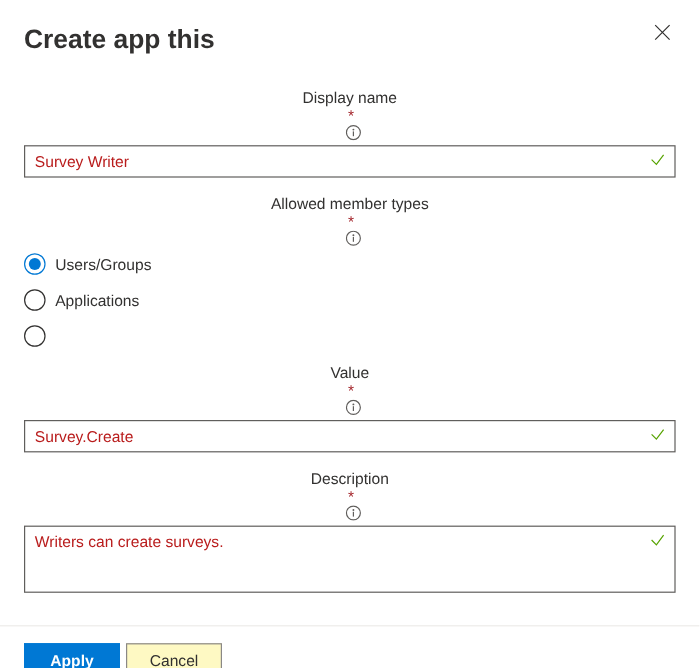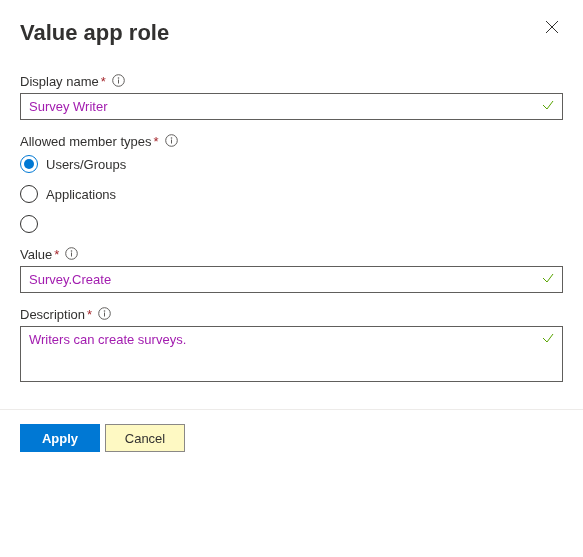--- a/index.html
+++ b/index.html
@@ -9,32 +9,32 @@
     font-size: 13px;
     color: #323130;
     background: #fff;
     width: 583px;
   }
   .pane { padding: 16px 20px 0 20px; }
   .header { display: flex; align-items: flex-start; justify-content: space-between; }
   .title { font-size: 22px; font-weight: 600; color: #323130; margin: 4px 0 28px 0; }
   .close { cursor: pointer; padding: 4px; }
   .field { margin-bottom: 14px; }
-  .label-row { display: flex; align-items: flex-start; margin-bottom: 4px; }
+  .label-row { display: flex; align-items: center; margin-bottom: 4px; flex-direction: column; }
   .label { font-size: 13px; color: #323130; }
   .req { color: #a4262c; margin-left: 2px; }
   .info { margin-left: 6px; display: inline-flex; }
   .input-wrap { position: relative; }
   input.text, textarea.text {
     width: 100%;
     border: 1px solid #605e5c;
     padding: 5px 28px 5px 8px;
     font-family: inherit;
     font-size: 13px;
-    color: #a21caf;
+    color: #b91c1c;
     background: #fff;
     outline: none;
   }
   textarea.text { height: 56px; resize: none; }
   .valid-mark {
     position: absolute;
     right: 8px;
     top: 5px;
     pointer-events: none;
   }
@@ -59,21 +59,21 @@
     min-width: 80px; height: 28px; font-family: inherit; font-size: 13px;
     cursor: pointer; border: 1px solid #8a8886; background: #fef9c3; color: #323130;
   }
   .btn.primary { background: #0078d4; border-color: #0078d4; color: #fff; font-weight: 600; }
 </style>
 </head>
 <body>
 
 <div class="pane">
   <div class="header">
-    <div class="title">Value app role</div>
+    <div class="title">Create app this</div>
     <div class="close">
       <svg width="14" height="14" viewBox="0 0 14 14">
           <path d="M1 1 L13 13 M13 1 L1 13" stroke="#323130" stroke-width="1"></path>
         </svg>
     </div>
   </div>
 
   <div class="field">
     <div class="label-row">
       <span class="label">Display name</span>

